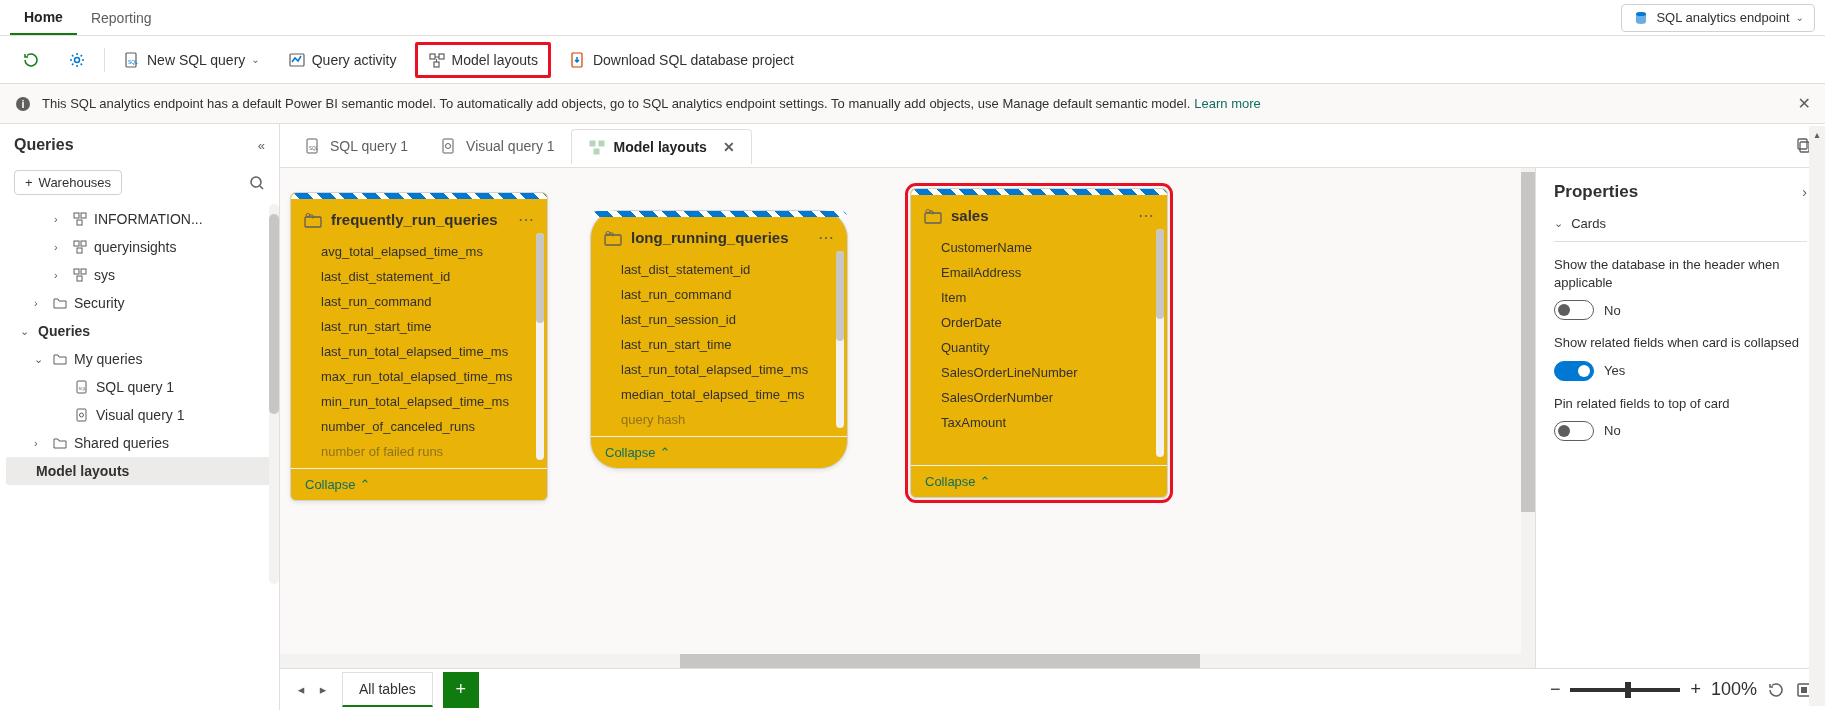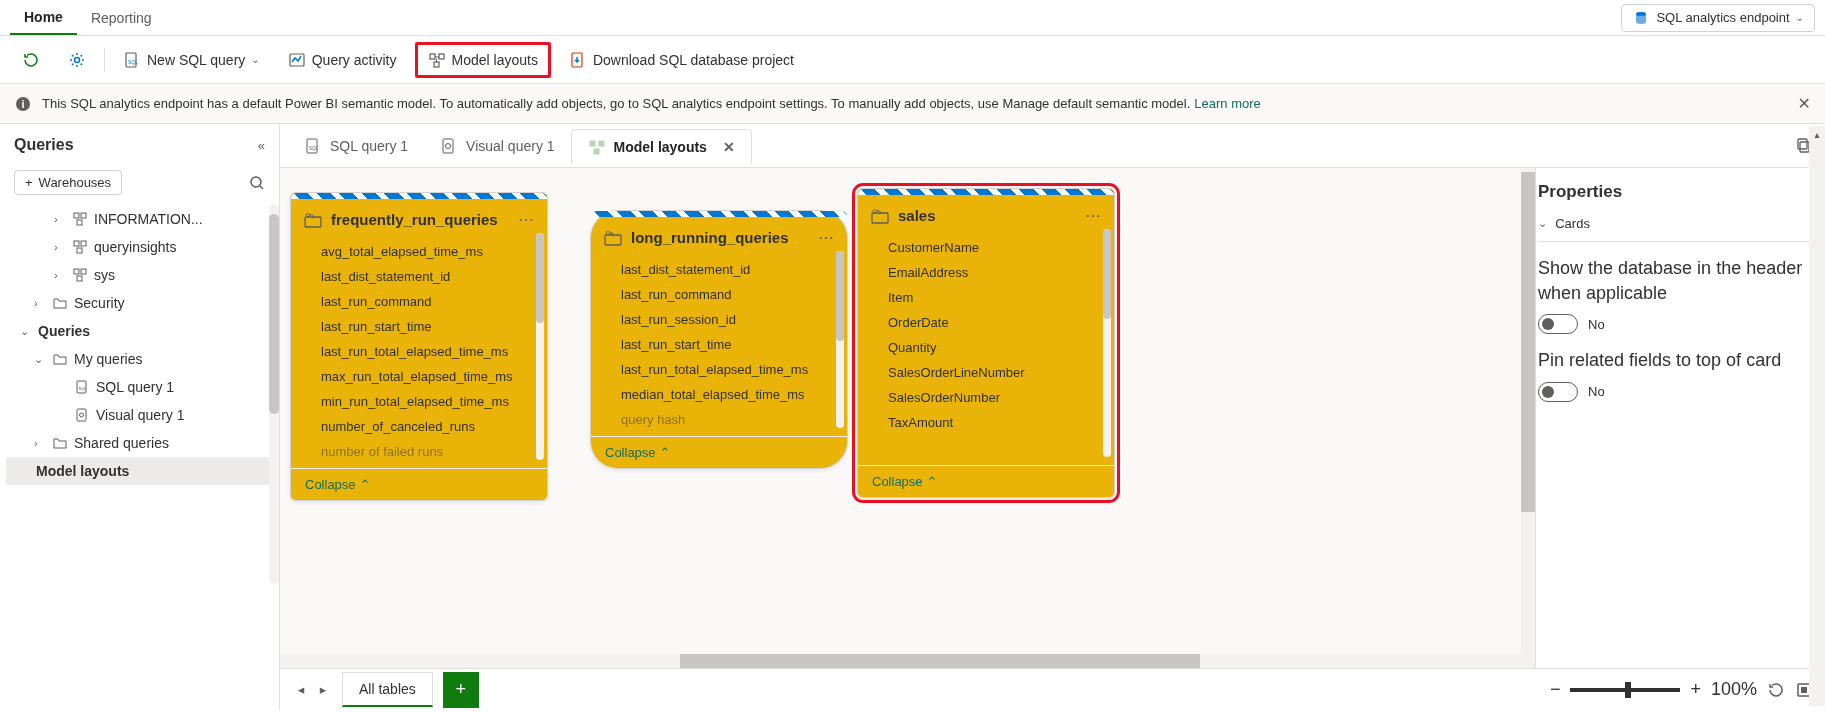--- a/index.html
+++ b/index.html
@@ -73,28 +73,28 @@
 .nav-arrows { display: flex; gap: 4px; }
 .nav-arrow { width: 18px; height: 18px; display: flex; align-items: center; justify-content: center; cursor: pointer; color: #605e5c; }
 .all-tables-tab { padding: 8px 16px; border: 1px solid #e1dfdd; border-bottom: 2px solid #107c10; cursor: pointer; font-size: 14px; }
 .add-btn { width: 36px; height: 36px; background: #107c10; color: #fff; display: flex; align-items: center; justify-content: center; cursor: pointer; font-size: 18px; }
 .zoom-controls { margin-left: auto; display: flex; align-items: center; gap: 10px; }
 .zoom-slider { width: 110px; height: 4px; background: #323130; position: relative; }
 .zoom-slider .thumb { position: absolute; width: 6px; height: 16px; background: #323130; top: -6px; left: 50%; }
 .zoom-pct { font-size: 18px; }
 .zoom-icon { cursor: pointer; color: #605e5c; width: 18px; height: 18px; display: flex; align-items: center; justify-content: center; }
 
-.props { width: 290px; border-left: 1px solid #e1dfdd; padding: 14px 2px; }
+.props { width: 290px; border-left: 1px solid #e1dfdd; padding: 14px 18px; }
 .props-header { display: flex; align-items: center; justify-content: space-between; }
 .props-title { font-size: 17px; font-weight: 600; }
 .props-expand { cursor: pointer; color: #605e5c; font-size: 14px; }
 .props-section { display: flex; align-items: center; gap: 8px; padding: 14px 0 10px; border-bottom: 1px solid #e1dfdd; margin-bottom: 14px; }
 .props-section .chev { font-size: 11px; color: #605e5c; }
 .prop-row { margin: 14px 0; }
-.prop-label { font-size: 18px; color: #323130; margin-bottom: 8px; line-height: 1.4; }
+.prop-label { font-size: 13px; color: #323130; margin-bottom: 8px; line-height: 1.4; }
 .toggle-row { display: flex; align-items: center; gap: 10px; }
 .toggle { width: 40px; height: 20px; border-radius: 10px; position: relative; cursor: pointer; }
 .toggle.off { border: 1px solid #605e5c; background: #fff; }
 .toggle.off .knob { width: 12px; height: 12px; border-radius: 50%; background: #605e5c; position: absolute; left: 3px; top: 3px; }
 .toggle.on { background: #0078d4; border: 1px solid #0078d4; }
 .toggle.on .knob { width: 12px; height: 12px; border-radius: 50%; background: #fff; position: absolute; right: 3px; top: 3px; }
 
 .right-ribbon { position: absolute; right: 0; top: 126px; width: 16px; height: 580px; background: #f3f2f1; }
 .right-ribbon .arrow { width: 16px; height: 16px; display: flex; align-items: center; justify-content: center; color: #605e5c; font-size: 10px; }
 
@@ -399,21 +399,21 @@
             </div>
             <div class="card-collapse">
               <span>Collapse</span>
               <span>⌃</span>
             </div>
             <div class="card-scroll">
                 <div class="card-scrollthumb"></div>
               </div>
           </div>
 
-          <div class="table-card highlight" style="left:577px;top:20px;">
+          <div class="table-card highlight" style="left:630px;top:20px;">
             <div class="stripe"></div>
             <div class="card-head">
               <span>
                   <svg width="20" height="20" viewBox="0 0 20 20">
                     <rect x="2" y="8" width="16" height="10" rx="1" fill="none" stroke="#605e5c" stroke-width="1.3"></rect>
                     <path stroke="#605e5c" fill="none" d="M3 6c0-2 4-2 4 0s-4 2-4 0M6 6h3c2 0 2 3 0 3"></path>
                   </svg>
                 </span>
               <span class="tname">sales</span>
               <span class="more">⋯</span>
@@ -458,20 +458,29 @@
         <div class="prop-row">
           <div class="prop-label">Show the database in the header when applicable</div>
           <div class="toggle-row">
             <div class="toggle off">
                 <div class="knob"></div>
               </div>
             <span>No</span>
           </div>
         </div>
         <div class="prop-row">
+          <div class="prop-label">Show related fields when card is collapsed</div>
+          <div class="toggle-row">
+            <div class="toggle on">
+                <div class="knob"></div>
+              </div>
+            <span>Yes</span>
+          </div>
+        </div>
+        <div class="prop-row">
           <div class="prop-label">Pin related fields to top of card</div>
           <div class="toggle-row">
             <div class="toggle off">
                 <div class="knob"></div>
               </div>
             <span>No</span>
           </div>
         </div>
       </div>
     </div>

